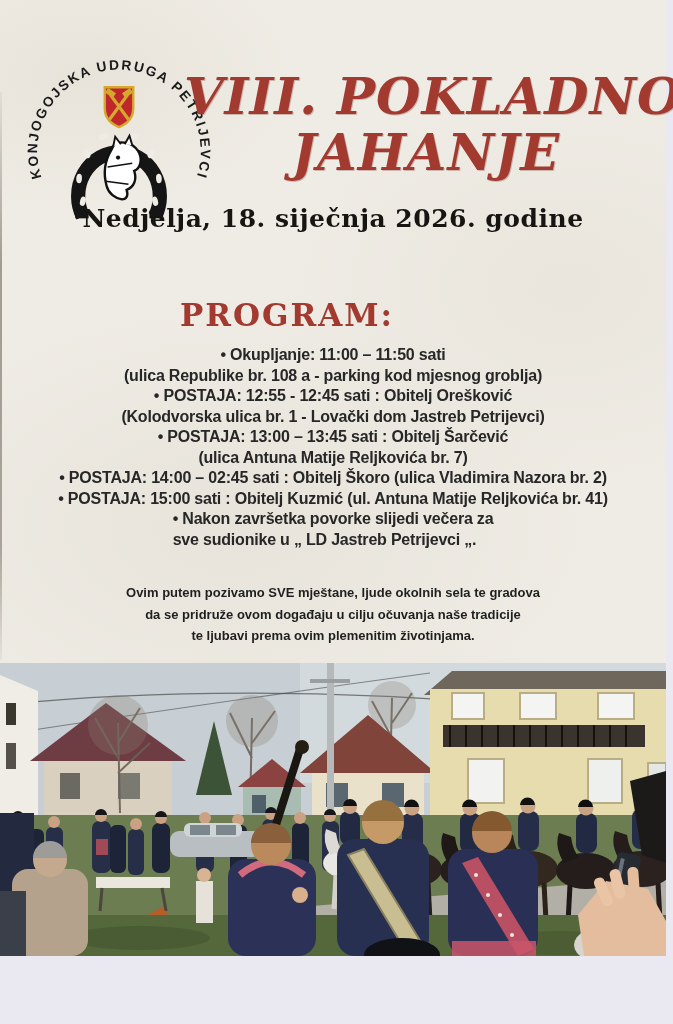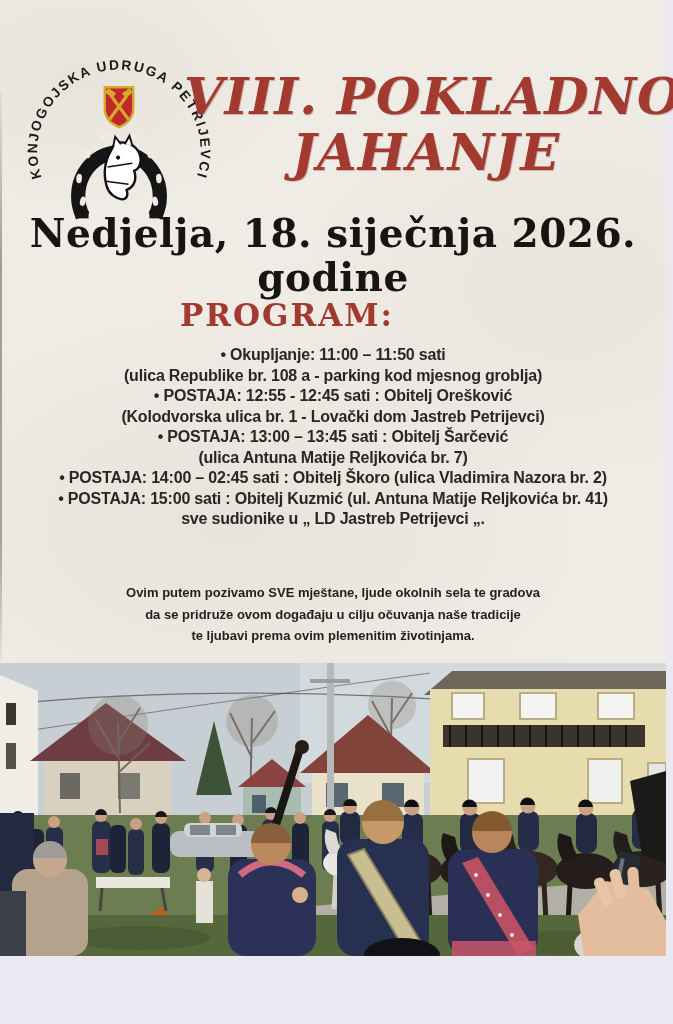--- a/index.html
+++ b/index.html
@@ -27,21 +27,21 @@
     text-align:center;color:#a23a30;
     font-family:"DejaVu Serif",serif;font-weight:bold;font-style:italic;
     font-size:51px;line-height:56px;letter-spacing:1px;
     text-shadow:1px 1px 0 rgba(90,30,24,.25);
     white-space:nowrap;
   }
   .date-block{
     position:absolute;left:0;top:197px;width:666px;text-align:center;
     color:#171512;font-family:"DejaVu Serif",serif;font-weight:bold;
   }
-  .date-line1{font-size:39px;line-height:44px;letter-spacing:.5px;margin-top:14px;}
+  .date-line1{font-size:25px;line-height:44px;letter-spacing:.5px;}
   .date-line2{font-size:26px;line-height:38px;letter-spacing:.5px;}
   .program-heading{
     position:absolute;left:0;top:297px;width:574px;text-align:center;
     color:#a23a30;font-family:"DejaVu Serif",serif;font-weight:bold;
     font-size:31px;letter-spacing:2px;
   }
   .program-list{
     position:absolute;left:0;top:345px;width:666px;text-align:center;
     color:#272727;font-weight:bold;font-size:16px;line-height:20.5px;
     letter-spacing:-0.2px;
@@ -118,20 +118,21 @@
   <div class="program-list">
     <div>• Okupljanje: 11:00 – 11:50 sati</div>
     <div>(ulica Republike br. 108 a - parking kod mjesnog groblja)</div>
     <div>• POSTAJA:  12:55 - 12:45 sati : Obitelj Orešković</div>
     <div>(Kolodvorska ulica br. 1 - Lovački dom Jastreb Petrijevci)</div>
     <div>• POSTAJA: 13:00 – 13:45 sati : Obitelj Šarčević</div>
     <div>(ulica Antuna Matije Reljkovića br. 7)</div>
     <div>• POSTAJA: 14:00 – 02:45 sati : Obitelj Škoro (ulica Vladimira Nazora br. 2)</div>
     <div>• POSTAJA: 15:00 sati : Obitelj Kuzmić (ul. Antuna Matije Reljkovića br. 41)</div>
     <div class="program-tail">
+      <div>• Nakon završetka povorke slijedi večera za</div>
       <div>sve sudionike u „ LD Jastreb Petrijevci „.</div>
     </div>
   </div>
 
   <div class="invitation">
     <div>Ovim putem pozivamo SVE mještane, ljude okolnih sela te gradova</div>
     <div>da se pridruže ovom događaju u cilju očuvanja naše tradicije</div>
     <div>te ljubavi prema ovim plemenitim životinjama.</div>
   </div>
 

